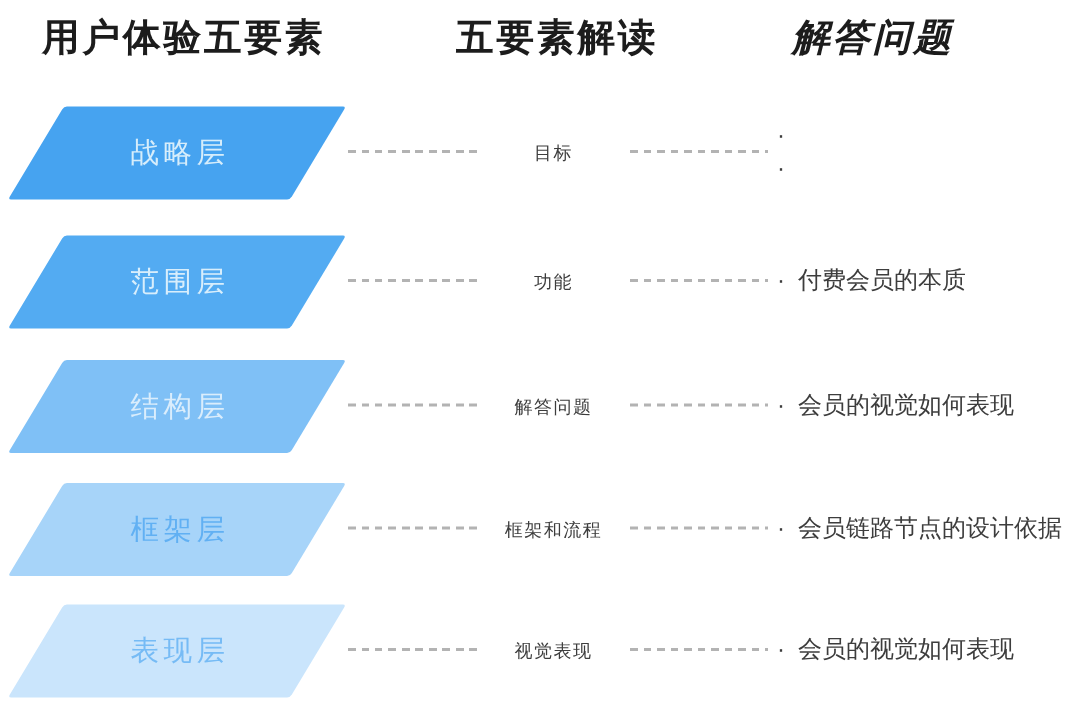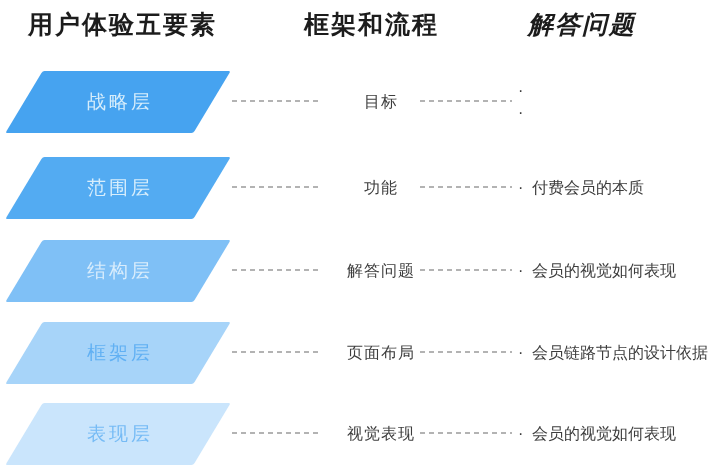--- a/index.html
+++ b/index.html
@@ -75,28 +75,28 @@
       transparent 5px,
       transparent 9px
     );
   }
   .dash-left  { left: 232px; width: 86px; }
   .dash-right { left: 420px; width: 92px; }
 
   
   .interp {
     position: absolute;
-    left: 330px;
+    left: 318px;
     top: 0;
     width: 102px;
     height: 62px;
     display: flex;
     align-items: center;
     justify-content: center;
-    font-size: 16px;
+    font-size: 12px;
     letter-spacing: 1px;
     color: #3d3d3d;
     white-space: nowrap;
   }
 
   
   .questions {
     position: absolute;
     left: 518px;
     top: 0;
@@ -118,21 +118,21 @@
     width: 14px;
     color: #3d3d3d;
   }
 </style>
 </head>
 <body>
 
 <div class="canvas">
 
   <div class="col-header hdr-1">用户体验五要素</div>
-  <div class="col-header hdr-2">框架和流程</div>
+  <div class="col-header hdr-2">五要素解读</div>
   <div class="col-header hdr-3">解答问题</div>
 
   <div class="row row-0">
     <div class="shape" style="background-color: rgb(70, 163, 240); color: rgb(214, 237, 251);">
       <span class="shape-label">战略层</span>
     </div>
     <div class="dash dash-left"></div>
     <div class="interp">目标</div>
     <div class="dash dash-right"></div>
     <div class="questions">
@@ -173,21 +173,21 @@
         <span>会员的视觉如何表现</span>
       </div>
     </div>
   </div>
 
   <div class="row row-3">
     <div class="shape" style="background-color: rgb(167, 212, 249); color: rgb(97, 176, 243);">
       <span class="shape-label">框架层</span>
     </div>
     <div class="dash dash-left"></div>
-    <div class="interp">页面布局</div>
+    <div class="interp">框架和流程</div>
     <div class="dash dash-right"></div>
     <div class="questions">
       <div class="q-line">
         <span class="q-bullet">·</span>
         <span>会员链路节点的设计依据</span>
       </div>
     </div>
   </div>
 
   <div class="row row-4">

